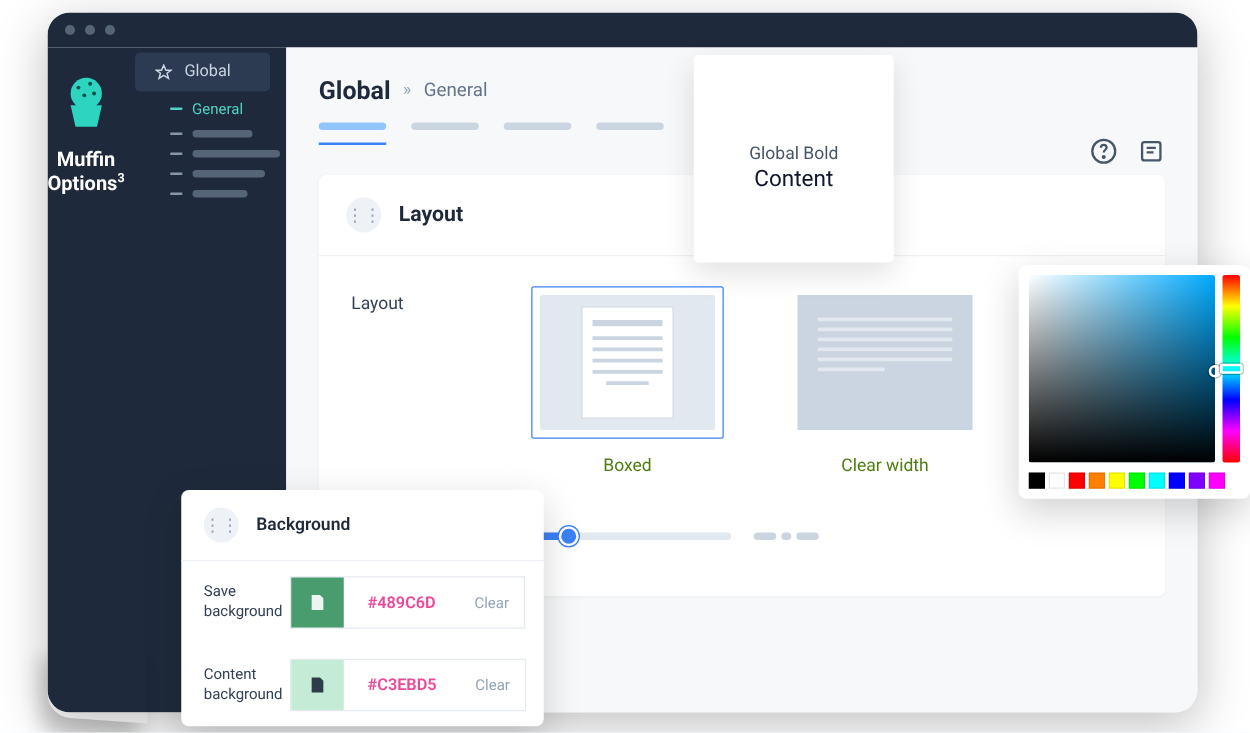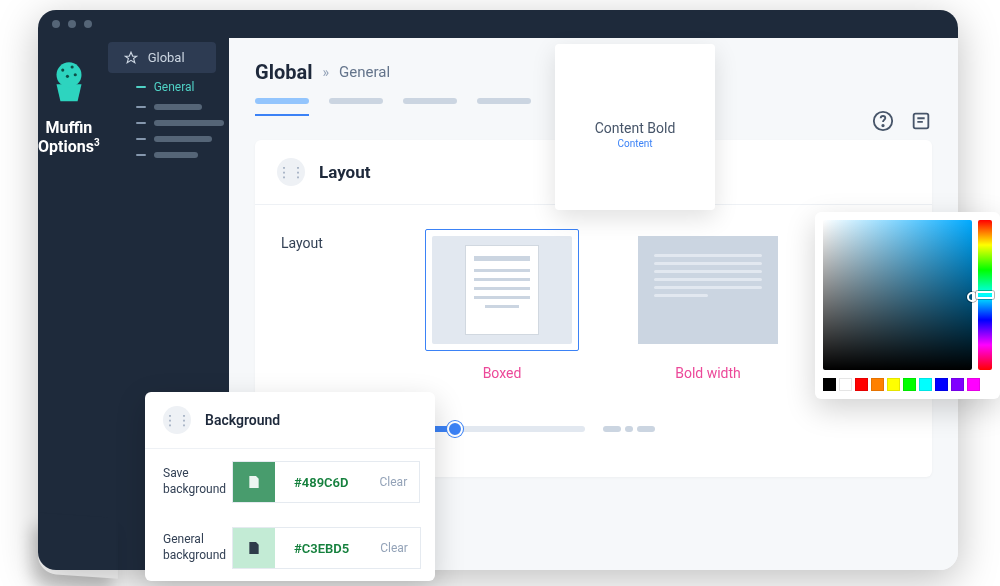--- a/index.html
+++ b/index.html
@@ -50,45 +50,45 @@
 .layopts { display:flex; gap:52px; }
 .layopt { display:flex; flex-direction:column; align-items:center; gap:14px; cursor:pointer; }
 .preview { width:140px; height:108px; background:#e2e8f0; border-radius:2px; display:flex; align-items:center; justify-content:center; position:relative; border:1px solid transparent; }
 .layopt.sel .preview-wrap { border:1px solid #3b82f6; padding:6px; border-radius:2px; }
 .layopt .preview-wrap { padding:6px; border:1px solid transparent; }
 .page { width:74px; height:90px; background:#fff; display:flex; flex-direction:column; align-items:center; padding:10px 8px; gap:2px; border:1px solid #d1d8e0; }
 .page-head { width:100%; height:5px; background:#cbd5e1; margin-bottom:4px; }
 .line { width:100%; height:3px; background:#cbd5e1; margin:2px 0; }
 .fullpreview { width:140px; height:108px; background:#cbd5e1; display:flex; flex-direction:column; padding:18px 16px; gap:5px; }
 .fline { height:3px; background:#e2e8f0; border-radius:2px; }
-.optlabel { font-size:14px; color:#ec4899;text-align:right; }
+.optlabel { font-size:14px; color:#4d7c0f;text-align:right; }
 .sliderrow { display:flex; align-items:center; gap:18px; margin-top:30px; }
 .pxbox { display:flex; border:1px solid #e2e8f0; border-radius:3px; overflow:hidden; height:36px; }
 .pxbox span:first-child { width:40px; display:flex; align-items:center; justify-content:center; background:#fff; color:#64748b; font-size:13px; }
 .pxbox span:last-child { width:44px; display:flex; align-items:center; justify-content:center; background:#f1f5f9; color:#94a3b8; font-size:13px; border-left:1px solid #e2e8f0; }
 .slider { position:relative; width:200px; height:6px; background:#e2e8f0; border-radius:3px; }
 .slider-fill { position:absolute; left:0; top:0; height:100%; width:35%; background:#3b82f6; border-radius:3px; }
 .slider-thumb { position:absolute; left:35%; top:50%; transform:translate(-50%,-50%); width:16px; height:16px; border-radius:50%; background:#3b82f6; border:2px solid #fff; box-shadow:0 0 0 1px #3b82f6; }
 .dashes { display:flex; gap:4px; }
 .dashes span { width:18px; height:6px; background:#cbd5e1; border-radius:3px; }
 .dashes span:nth-child(2){ width:8px;}
 
 .typo { position:absolute; top:44px; left:555px; width:160px; height:166px; background:#fff; border-radius:4px; box-shadow:0 8px 24px rgba(0,0,0,.12); display:flex; flex-direction:column; align-items:center; justify-content:center; }
 .typo .aa { font-size:52px; font-weight:700; color:#1e293b; line-height:1; }
 .typo .fname { font-size:14px; color:#475569; margin-top:14px; }
-.typo .flabel { font-size:10px; color:#3b82f6; margin-top:2px; }
+.typo .flabel { font-size:18px; color:#0f172a; margin-top:2px; }
 
 .bgcard { position:absolute; left:145px; top:392px; width:290px; background:#fff; border-radius:6px; box-shadow:0 10px 30px rgba(0,0,0,.18); }
 .bgcard .card-head { padding:14px 18px; font-size:14px; }
 .bgrow { display:flex; align-items:center; padding:12px 18px; gap:6px; }
 .bglabel { width:74px; font-size:12px; color:#334155; line-height:1.3; }
 .colorfield { flex:1; display:flex; align-items:center; border:1px solid #e5eaf0; height:42px; }
 .swatch { width:42px; height:100%; display:flex; align-items:center; justify-content:center; }
 .swatch svg{ width:16px; height:16px; }
-.hex { flex:1; padding:0 19px; font-size:13px; font-weight:600; color:#15803d; }
+.hex { flex:1; padding:0 19px; font-size:13px; font-weight:600; color:#ec4899; }
 .clear { padding:0 12px; font-size:12px; color:#94a3b8; cursor:pointer; }
 
 .picker { position:absolute; right:0px; top:212px; width:185px; background:#fff; border-radius:6px; box-shadow:0 10px 30px rgba(0,0,0,.18); padding:8px; }
 .pickarea { position:relative; width:100%; height:150px; display:flex; gap:6px; }
 .sat { flex:1; position:relative; border-radius:2px; background:linear-gradient(to top, #000, transparent), linear-gradient(to right, #fff, #00aaff); }
 .sat-cursor { position:absolute; right:-5px; top:48%; width:10px; height:10px; border-radius:50%; border:2px solid #fff; box-shadow:0 0 0 1px rgba(0,0,0,.3); }
 .hue { width:14px; height:100%; border-radius:2px; background:linear-gradient(to bottom,#ff0000,#ffff00,#00ff00,#00ffff,#0000ff,#ff00ff,#ff0000); position:relative; }
 .hue-cursor { position:absolute; left:-2px; right:-2px; top:47%; height:8px; border:2px solid #fff; border-radius:2px; box-shadow:0 0 0 1px rgba(0,0,0,.3);}
 .swatches { display:flex; gap:3px; margin-top:8px; flex-wrap:wrap; }
 .swatches span { width:13px; height:13px; border:1px solid rgba(0,0,0,.1); cursor:pointer; }
@@ -243,21 +243,21 @@
                 <div class="preview-wrap">
                     <div class="fullpreview">
                   <div class="fline"></div>
                       <div class="fline"></div>
                       <div class="fline"></div>
                       <div class="fline"></div>
                       <div class="fline"></div>
                       <div class="fline" style="width:50%"></div>
                 </div>
                   </div>
-                <span class="optlabel">Bold width</span>
+                <span class="optlabel">Clear width</span>
               </div>
             </div>
           </div>
           <div class="sliderrow">
             <div class="pxbox">
                 <span></span>
                 <span>px</span>
               </div>
             <div class="slider">
               <div class="slider-fill"></div>
@@ -269,21 +269,21 @@
                 <span></span>
               </div>
           </div>
         </div>
       </div>
     </main>
   </div>
 </div>
 
 <div class="typo">
-  <div class="fname">Content Bold</div>
+  <div class="fname">Global Bold</div>
   <div class="flabel">Content</div>
 </div>
 
 <div class="bgcard">
   <div class="card-head" style="border-bottom:1px solid #eef1f5">
     <span class="grip">⋮⋮</span>
     <span style="font-size:14px;font-weight:600;color:#1e293b">Background</span>
   </div>
   <div class="bgrow">
     <div class="bglabel">Save background</div>
@@ -291,21 +291,21 @@
       <span class="swatch" style="background:#489C6D">
           <svg viewBox="0 0 24 24" fill="#fff">
             <path d="M5 3h10l4 4v14H5z" opacity=".9"></path>
           </svg>
         </span>
       <span class="hex">#489C6D</span>
       <span class="clear">Clear</span>
     </div>
   </div>
   <div class="bgrow">
-    <div class="bglabel">General background</div>
+    <div class="bglabel">Content background</div>
     <div class="colorfield">
       <span class="swatch" style="background:#C3EBD5">
           <svg viewBox="0 0 24 24" fill="#1e293b">
             <path d="M5 3h10l4 4v14H5z" opacity=".9"></path>
           </svg>
         </span>
       <span class="hex">#C3EBD5</span>
       <span class="clear">Clear</span>
     </div>
   </div>

